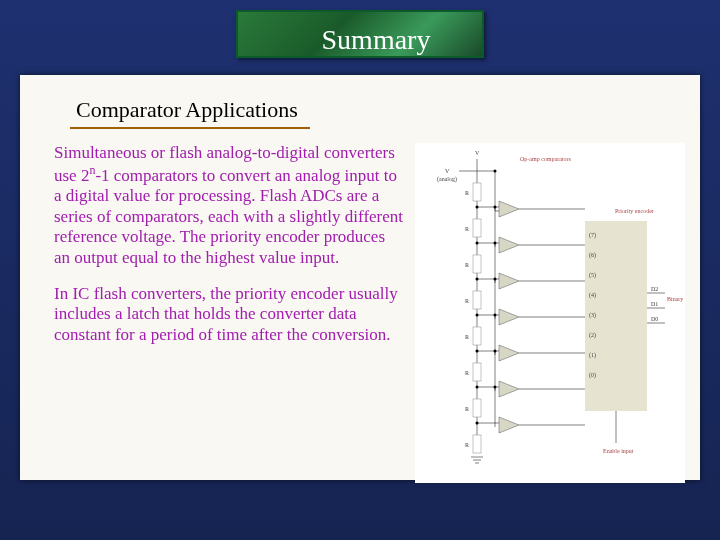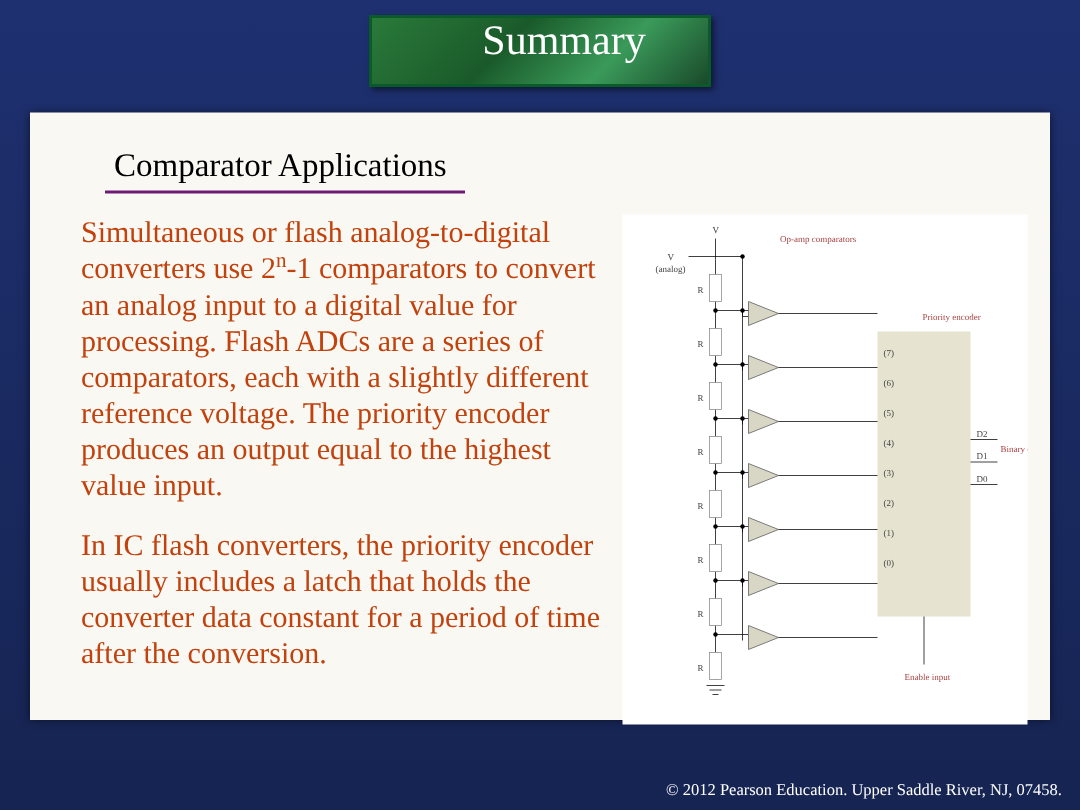--- a/index.html
+++ b/index.html
@@ -10,26 +10,26 @@
     background: linear-gradient(to bottom, #1e3070 0%, #162452 100%);
     font-family: "Times New Roman", Times, serif;
     position: relative;
     overflow: hidden;
   }
   .title-banner {
     position: absolute;
     top: 10px;
     left: 50%;
     transform: translateX(-50%);
-    width: 228px;
+    width: 248px;
     height: 48px;
     border: 2px solid #0a5a2a;
     background: linear-gradient(135deg, #2a7a3a 0%, #1a5a2a 40%, #3a9a5a 70%, #1a4a2a 100%);
     display: flex;
-    align-items: flex-start;
+    align-items: flex-end;
     justify-content: center;
     box-shadow: 2px 2px 4px rgba(0,0,0,0.5);
     padding-left: 32px;
   }
   .title-banner-text {
     color: #ffffff;
     font-size: 28px;
     font-family: "Times New Roman", serif;
   }
   .content-area {
@@ -37,41 +37,41 @@
     top: 75px;
     left: 20px;
     width: 680px;
     height: 405px;
     background: #f9f8f2;
     box-shadow: 0 0 6px rgba(0,0,0,0.6);
     padding: 18px 10px 10px 20px;
   }
   .section-title-box {
     display: inline-block;
-    border-bottom: 2px solid #701a75;
+    border-bottom: 2px solid #a16207;
     padding: 4px 12px 4px 6px;
     margin-left: 30px;
     margin-bottom: 14px;
   }
   .section-title {
     font-size: 22px;
     color: #000;
   }
   .body-row {
     display: flex;
     gap: 10px;
   }
   .text-col {
     width: 365px;
     padding-left: 14px;
   }
   .para {
-    font-size: 20px;
+    font-size: 17px;
     line-height: 1.2;
-    color: #c2410c;
+    color: #a21caf;
     margin-bottom: 16px;
   }
   .sup { font-size: 0.7em; vertical-align: super; }
   .diagram-col {
     width: 270px;
     height: 340px;
     position: relative;
     background: #fff;
   }
   .diagram-col svg { width: 100%; height: 100%; }
@@ -241,14 +241,13 @@
         <line class="wire" x1="201" y1="268" x2="201" y2="300"></line>
         <text x="188" y="310" class="tinytxt2">Enable input</text>
       </svg>
     </div>
   </div>
 </div>
 
 <div class="footer-left">
 </div>
 <div class="footer-right">
-  <div>© 2012 Pearson Education. Upper Saddle River, NJ, 07458.</div>
 </div>
 
 </body></html>

